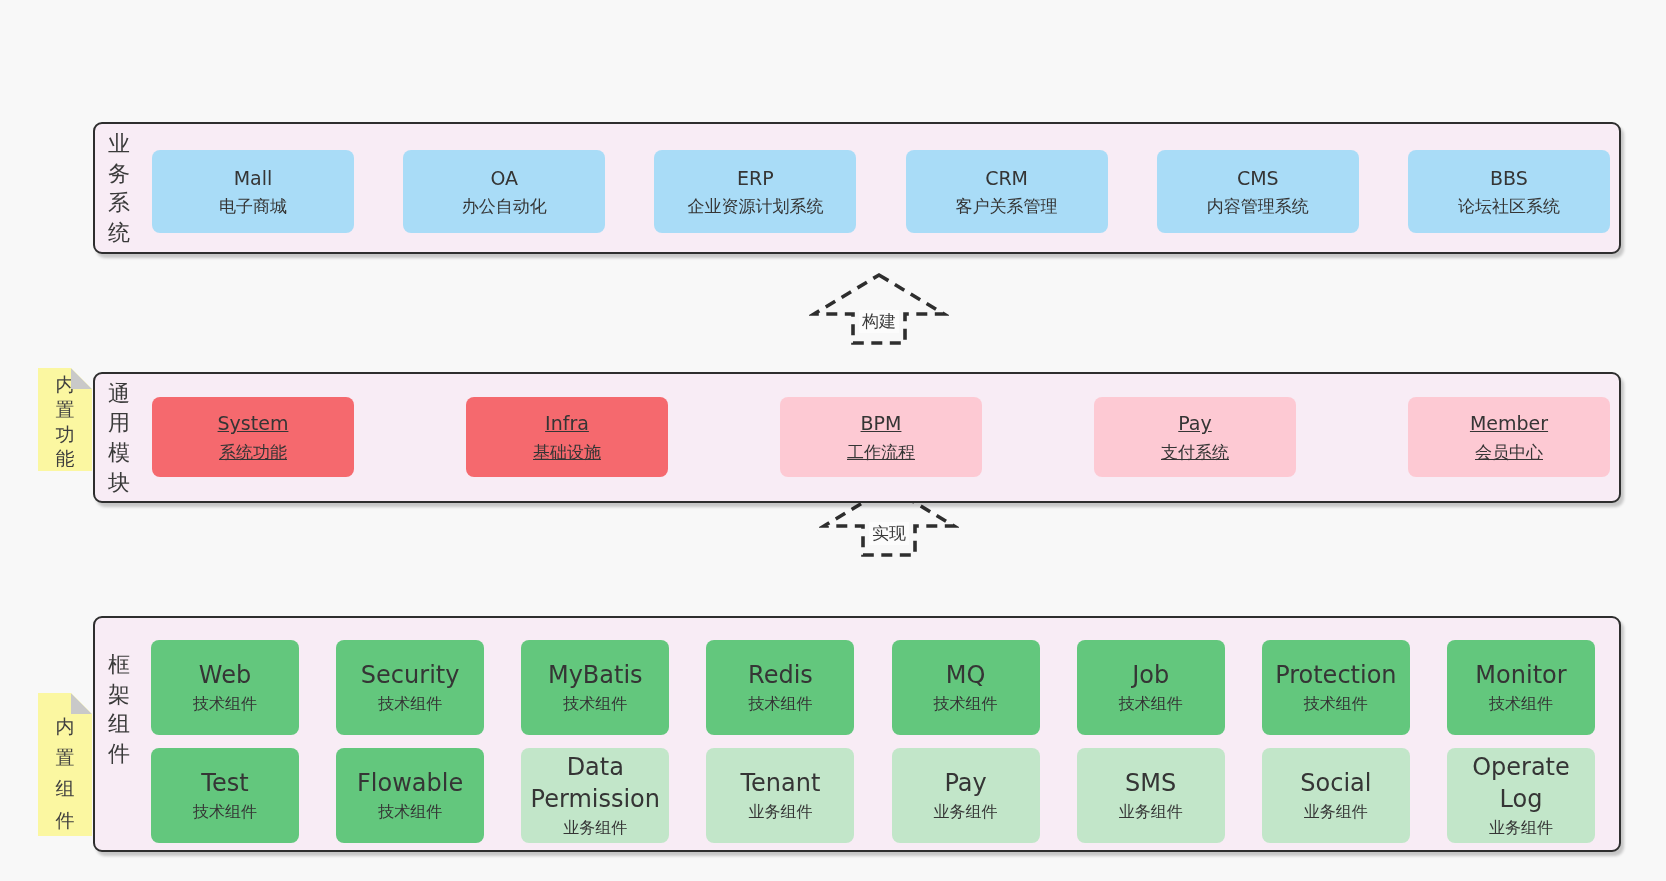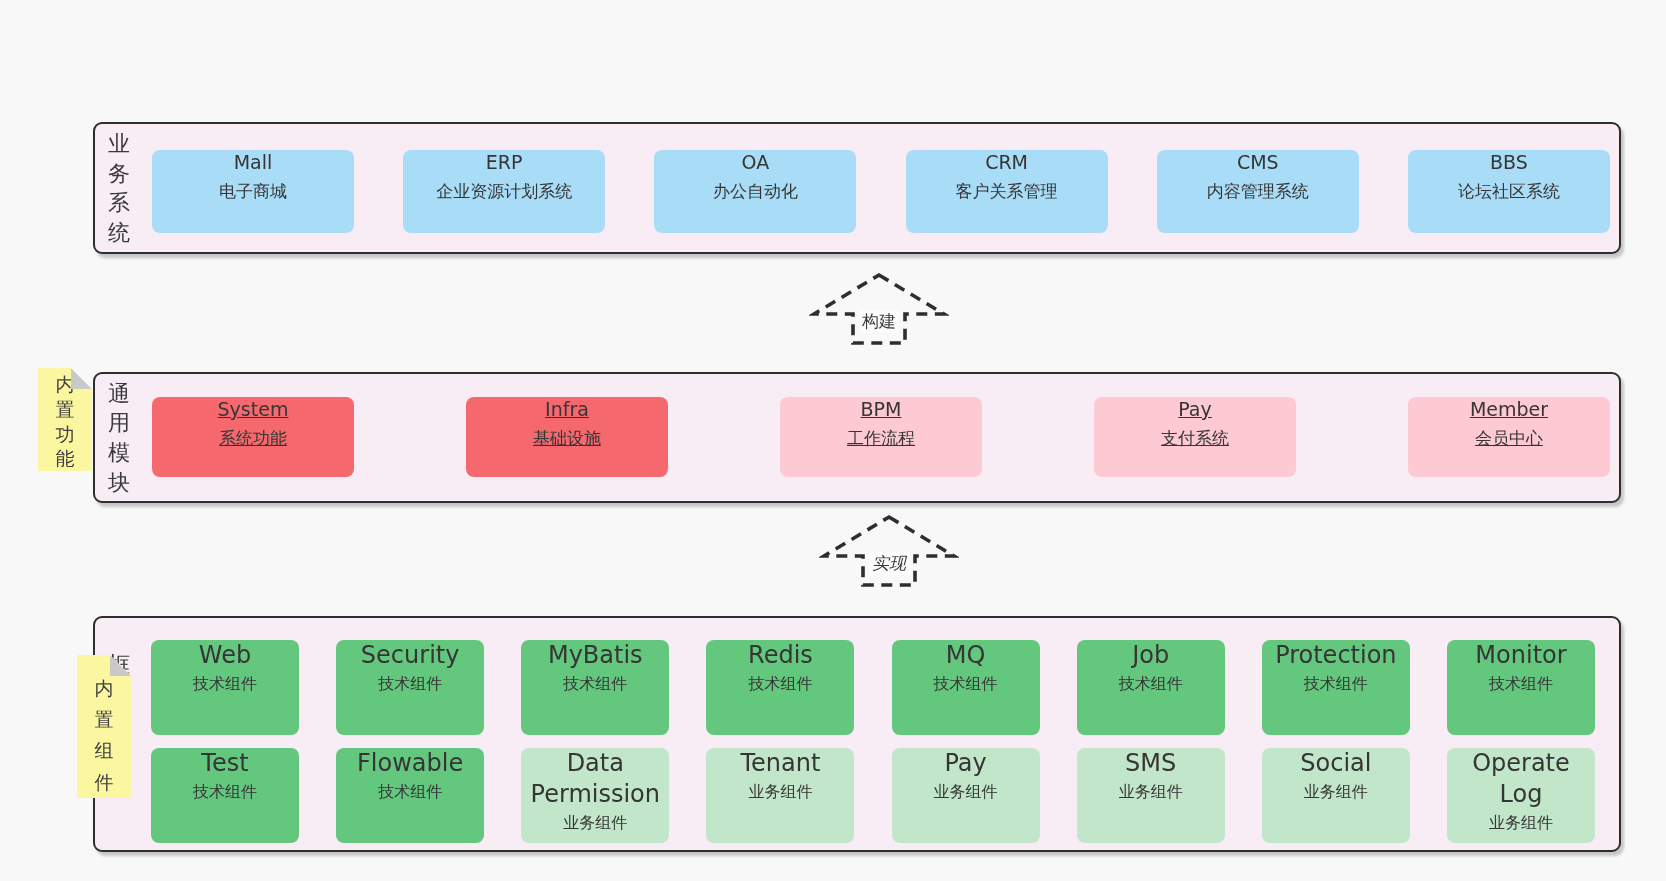--- a/index.html
+++ b/index.html
@@ -37,61 +37,61 @@
   .row{position:absolute;display:flex;justify-content:space-between;}
   .row-6{left:57px;width:1458px;height:83px;}
   .panel-business .row-6{top:26px;}
   .panel-modules  .row-6{top:23px;height:80px;text-decoration:underline;}
   .row-8{left:56px;width:1444px;height:95px;}
   .row-8.r1{top:22px;}
   .row-8.r2{top:130px;}
 
   .box{
     border-radius:8px;
-    display:flex;flex-direction:column;align-items:center;
+    display:flex;flex-direction:column;align-items:center;justify-content:center;
     text-align:center;
   }
   .row-6 .box{width:202px;}
   .row-8 .box{width:148px;}
   .b-name{font-size:19px;line-height:1.35;}
   .b-desc{font-size:17px;line-height:1.3;margin-top:4px;}
   .row-8 .b-name{font-size:24px;line-height:1.3;}
   .row-8 .b-desc{font-size:16px;margin-top:3px;}
 
   .blue      {background:var(--blue,#a9dcf7);}
   .red       {background:var(--red,#f5696e);}
   .pink      {background:var(--pink,#fdc9d3);}
   .green     {background:var(--green,#63c77d);}
   .lightgreen{background:var(--lightgreen,#c2e6c9);}
 
   
   .arrow{position:absolute;width:140px;height:74px;z-index:1;}
   .arrow-1{left:809px;top:272px;}
-  .arrow-2{left:819px;top:514px;font-style:italic;}
+  .arrow-2{left:819px;top:484px;}
   .arrow svg{position:absolute;left:0;top:0;}
   .arrow polygon{
     fill:none;stroke:var(--border,#3a3a3a);
     stroke-width:3.6;stroke-dasharray:11 7.5;stroke-linejoin:miter;
   }
   .arrow-label{
     position:absolute;left:50%;top:38px;transform:translateX(-50%);
     background:#fcfcfc;padding:0 3px;
     font-size:17px;color:#3c3c3c;white-space:nowrap;
   }
 
   
   .note{
     position:absolute;left:38px;width:54px;box-sizing:border-box;
     background:var(--note,#fbf7a1);
     clip-path:polygon(0 0,calc(100% - 21px) 0,100% 21px,100% 100%,0 100%);
     display:flex;align-items:flex-end;justify-content:center;
     z-index:3;
   }
   .note-1{top:368px;height:103px;}
-  .note-2{top:655px;height:143px;margin-left:39px;}
+  .note-2{top:693px;height:143px;}
   .note-fold{
     position:absolute;top:0;right:0;width:21px;height:21px;
     background:var(--fold,#c9c9c9);
     clip-path:polygon(0 0,100% 100%,0 100%);
   }
   .note-text{
     width:22px;word-break:break-all;text-align:center;
     font-size:19px;color:#3e3e3e;
   }
   .note-1 .note-text{line-height:1.3;}
@@ -103,26 +103,26 @@
 <div class="canvas">
 
   <section class="panel panel-business">
     <div class="vlabel">业务系统</div>
     <div class="row row-6">
       <div class="box blue">
         <div class="b-name">Mall</div>
         <div class="b-desc">电子商城</div>
       </div>
       <div class="box blue">
+        <div class="b-name">OA</div>
+        <div class="b-desc">办公自动化</div>
+      </div>
+      <div class="box blue">
         <div class="b-name">ERP</div>
         <div class="b-desc">企业资源计划系统</div>
-      </div>
-      <div class="box blue">
-        <div class="b-name">OA</div>
-        <div class="b-desc">办公自动化</div>
       </div>
       <div class="box blue">
         <div class="b-name">CRM</div>
         <div class="b-desc">客户关系管理</div>
       </div>
       <div class="box blue">
         <div class="b-name">CMS</div>
         <div class="b-desc">内容管理系统</div>
       </div>
       <div class="box blue">

